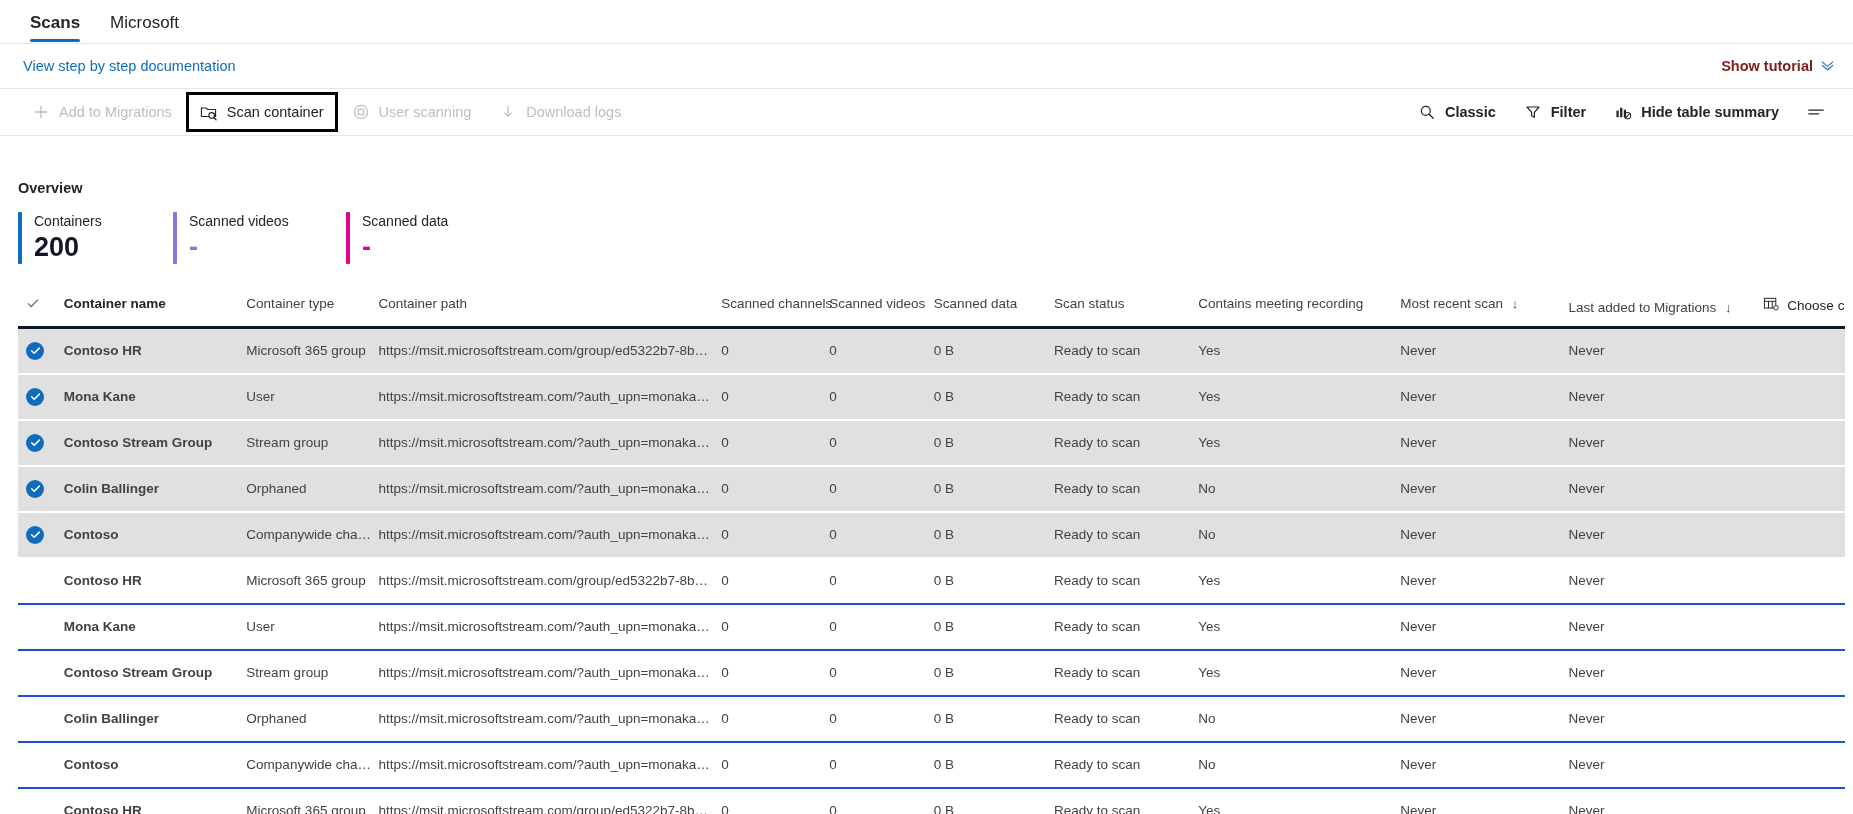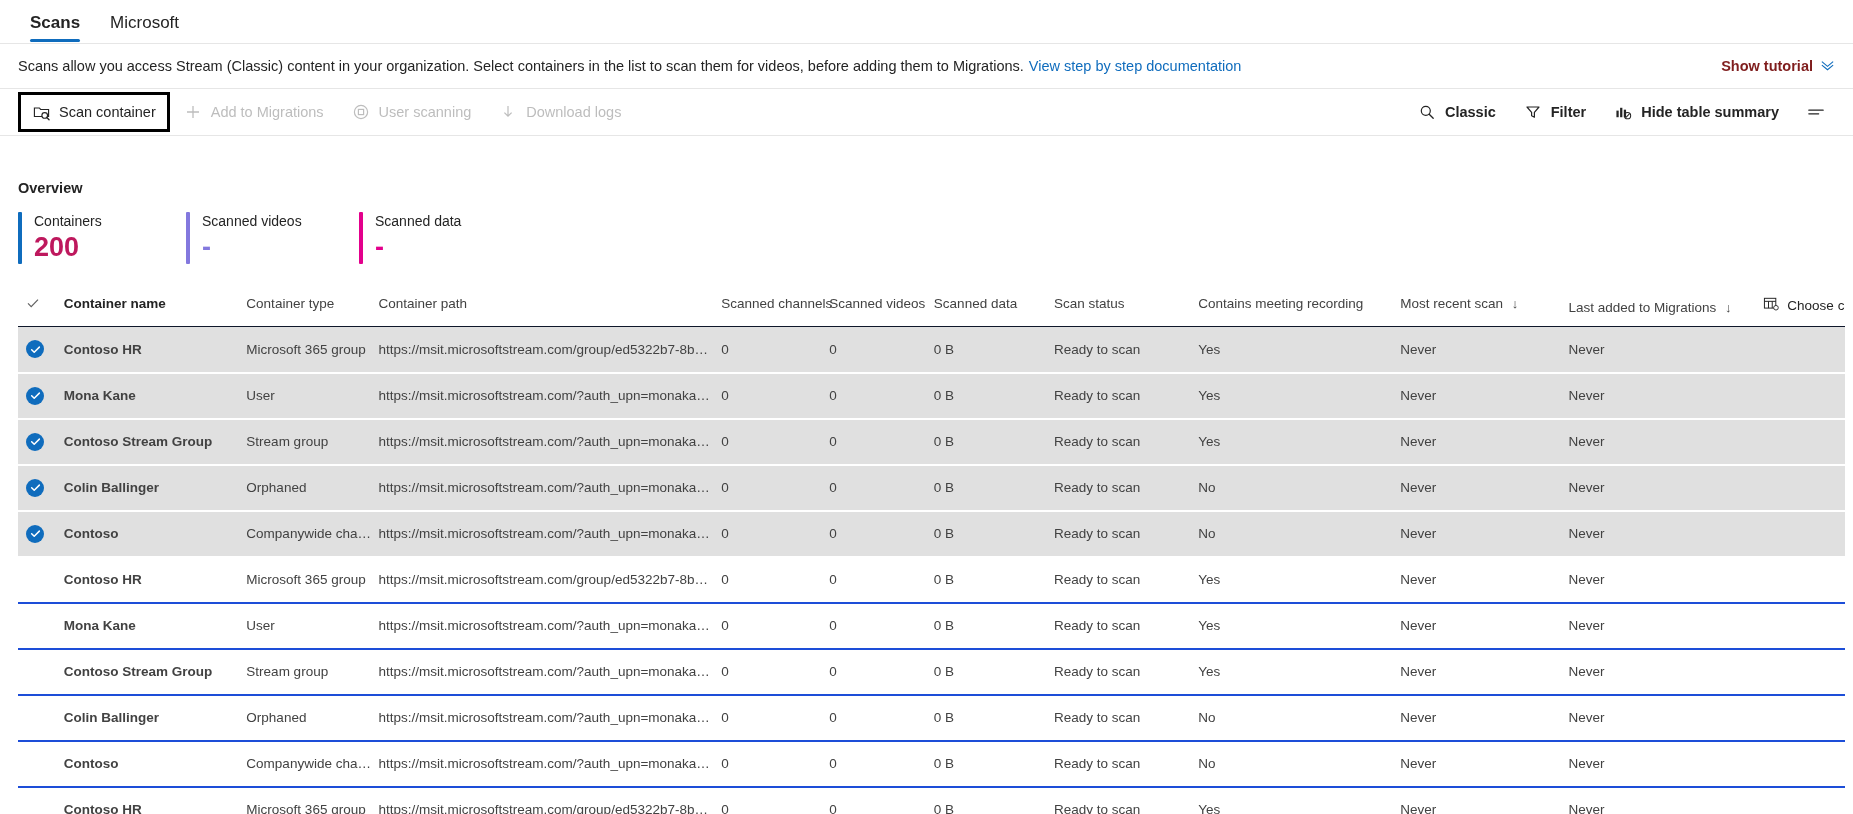--- a/index.html
+++ b/index.html
@@ -115,21 +115,21 @@
     text-align: left;
     font-weight: 400;
     font-size: 13.5px;
     color: #424242;
     padding: 6px 6px 11px 0;
     vertical-align: top;
     white-space: nowrap;
     cursor: pointer;
   }
   table.grid thead th.namecol { font-weight: 700; color: #242424; }
-  thead tr { border-bottom: 1px solid #0f172a; }
+  thead tr { border-bottom: 3px solid #0f172a; }
   table.grid tbody td {
     font-size: 13.5px;
     color: #424242;
     padding: 0 6px 0 0;
     height: 46px;
     vertical-align: middle;
     white-space: nowrap;
     overflow: hidden;
     text-overflow: ellipsis;
   }
@@ -157,54 +157,53 @@
     <div class="tab active">
       <span>Scans</span>
     </div>
     <div class="tab">
       <span>Microsoft</span>
     </div>
   </div>
   <div class="tabdivider"></div>
 
   <div class="descbar">
-    <span class="desc-text">Scans allow you access Stream (Classic) content in your organization. Select containers in the list to scan them for videos, before adding them to Migrations.</span>
     <span class="link" style="margin-left:5px">View step by step documentation</span>
     <span class="show-tutorial">
       <span>Show tutorial</span>
       <span>
         <svg width="15" height="15" viewBox="0 0 16 16">
             <path d="M2 5l6 5 6-5" fill="none" stroke="#0f6cbd" stroke-width="1.2"></path>
             <path d="M2 8.6l6 5 6-5" fill="none" stroke="#0f6cbd" stroke-width="1.2"></path>
           </svg>
       </span>
     </span>
   </div>
   <div class="descdivider"></div>
 
   <div class="cmdbar">
 
+    <div class="cmd disabled">
+      <span class="ico">
+        <svg width="16" height="16" viewBox="0 0 16 16">
+            <path d="M8 2v12M2 8h12" stroke="#bdbdbd" stroke-width="1.3" fill="none"></path>
+          </svg>
+      </span>
+      <span>Add to Migrations</span>
+    </div>
+
     <div class="cmd focused">
       <span class="ico">
         <svg width="17" height="17" viewBox="0 0 18 18">
           <path d="M1.5 4.2h5.2l1.4 1.6h8.4v7.4H1.5z" fill="none" stroke="#242424" stroke-width="1.2"></path>
           <circle cx="12.4" cy="12.1" r="3" fill="#ffffff" stroke="#242424" stroke-width="1.2"></circle>
           <path d="M14.6 14.3l2.4 2.4" stroke="#242424" stroke-width="1.4" fill="none" stroke-linecap="round"></path>
         </svg>
       </span>
       <span>Scan container</span>
-    </div>
-
-    <div class="cmd disabled">
-      <span class="ico">
-        <svg width="16" height="16" viewBox="0 0 16 16">
-            <path d="M8 2v12M2 8h12" stroke="#bdbdbd" stroke-width="1.3" fill="none"></path>
-          </svg>
-      </span>
-      <span>Add to Migrations</span>
     </div>
 
     <div class="cmd disabled">
       <span class="ico">
         <svg width="16" height="16" viewBox="0 0 16 16">
             <circle cx="8" cy="8" r="6.6" fill="none" stroke="#bdbdbd" stroke-width="1.2"></circle>
             <rect x="5.4" y="5.4" width="5.2" height="5.2" fill="none" stroke="#bdbdbd" stroke-width="1.2"></rect>
           </svg>
       </span>
       <span>User scanning</span>
@@ -255,25 +254,25 @@
               <path d="M2 6h16M2 10h11" stroke="#242424" stroke-width="1.3" stroke-linecap="round"></path>
             </svg>
         </span>
       </div>
     </div>
   </div>
   <div class="cmdbar-divider"></div>
 
   <div class="overview-title">Overview</div>
   <div class="cards">
-    <div class="card" style="width:168px">
+    <div class="card" style="width:155px">
       <div class="bar" style="background: rgb(15, 108, 189);"></div>
       <div class="body">
         <div class="label">Containers</div>
-        <div class="value" style="color: #be185d;">200</div>
+        <div class="value" style="color: #0f172a;">200</div>
       </div>
     </div>
     <div class="card" style="width:173px">
       <div class="bar" style="background: rgb(131, 120, 222);"></div>
       <div class="body">
         <div class="label">Scanned videos</div>
         <div class="value" style="color: rgb(131, 120, 222);">-</div>
       </div>
     </div>
     <div class="card">

